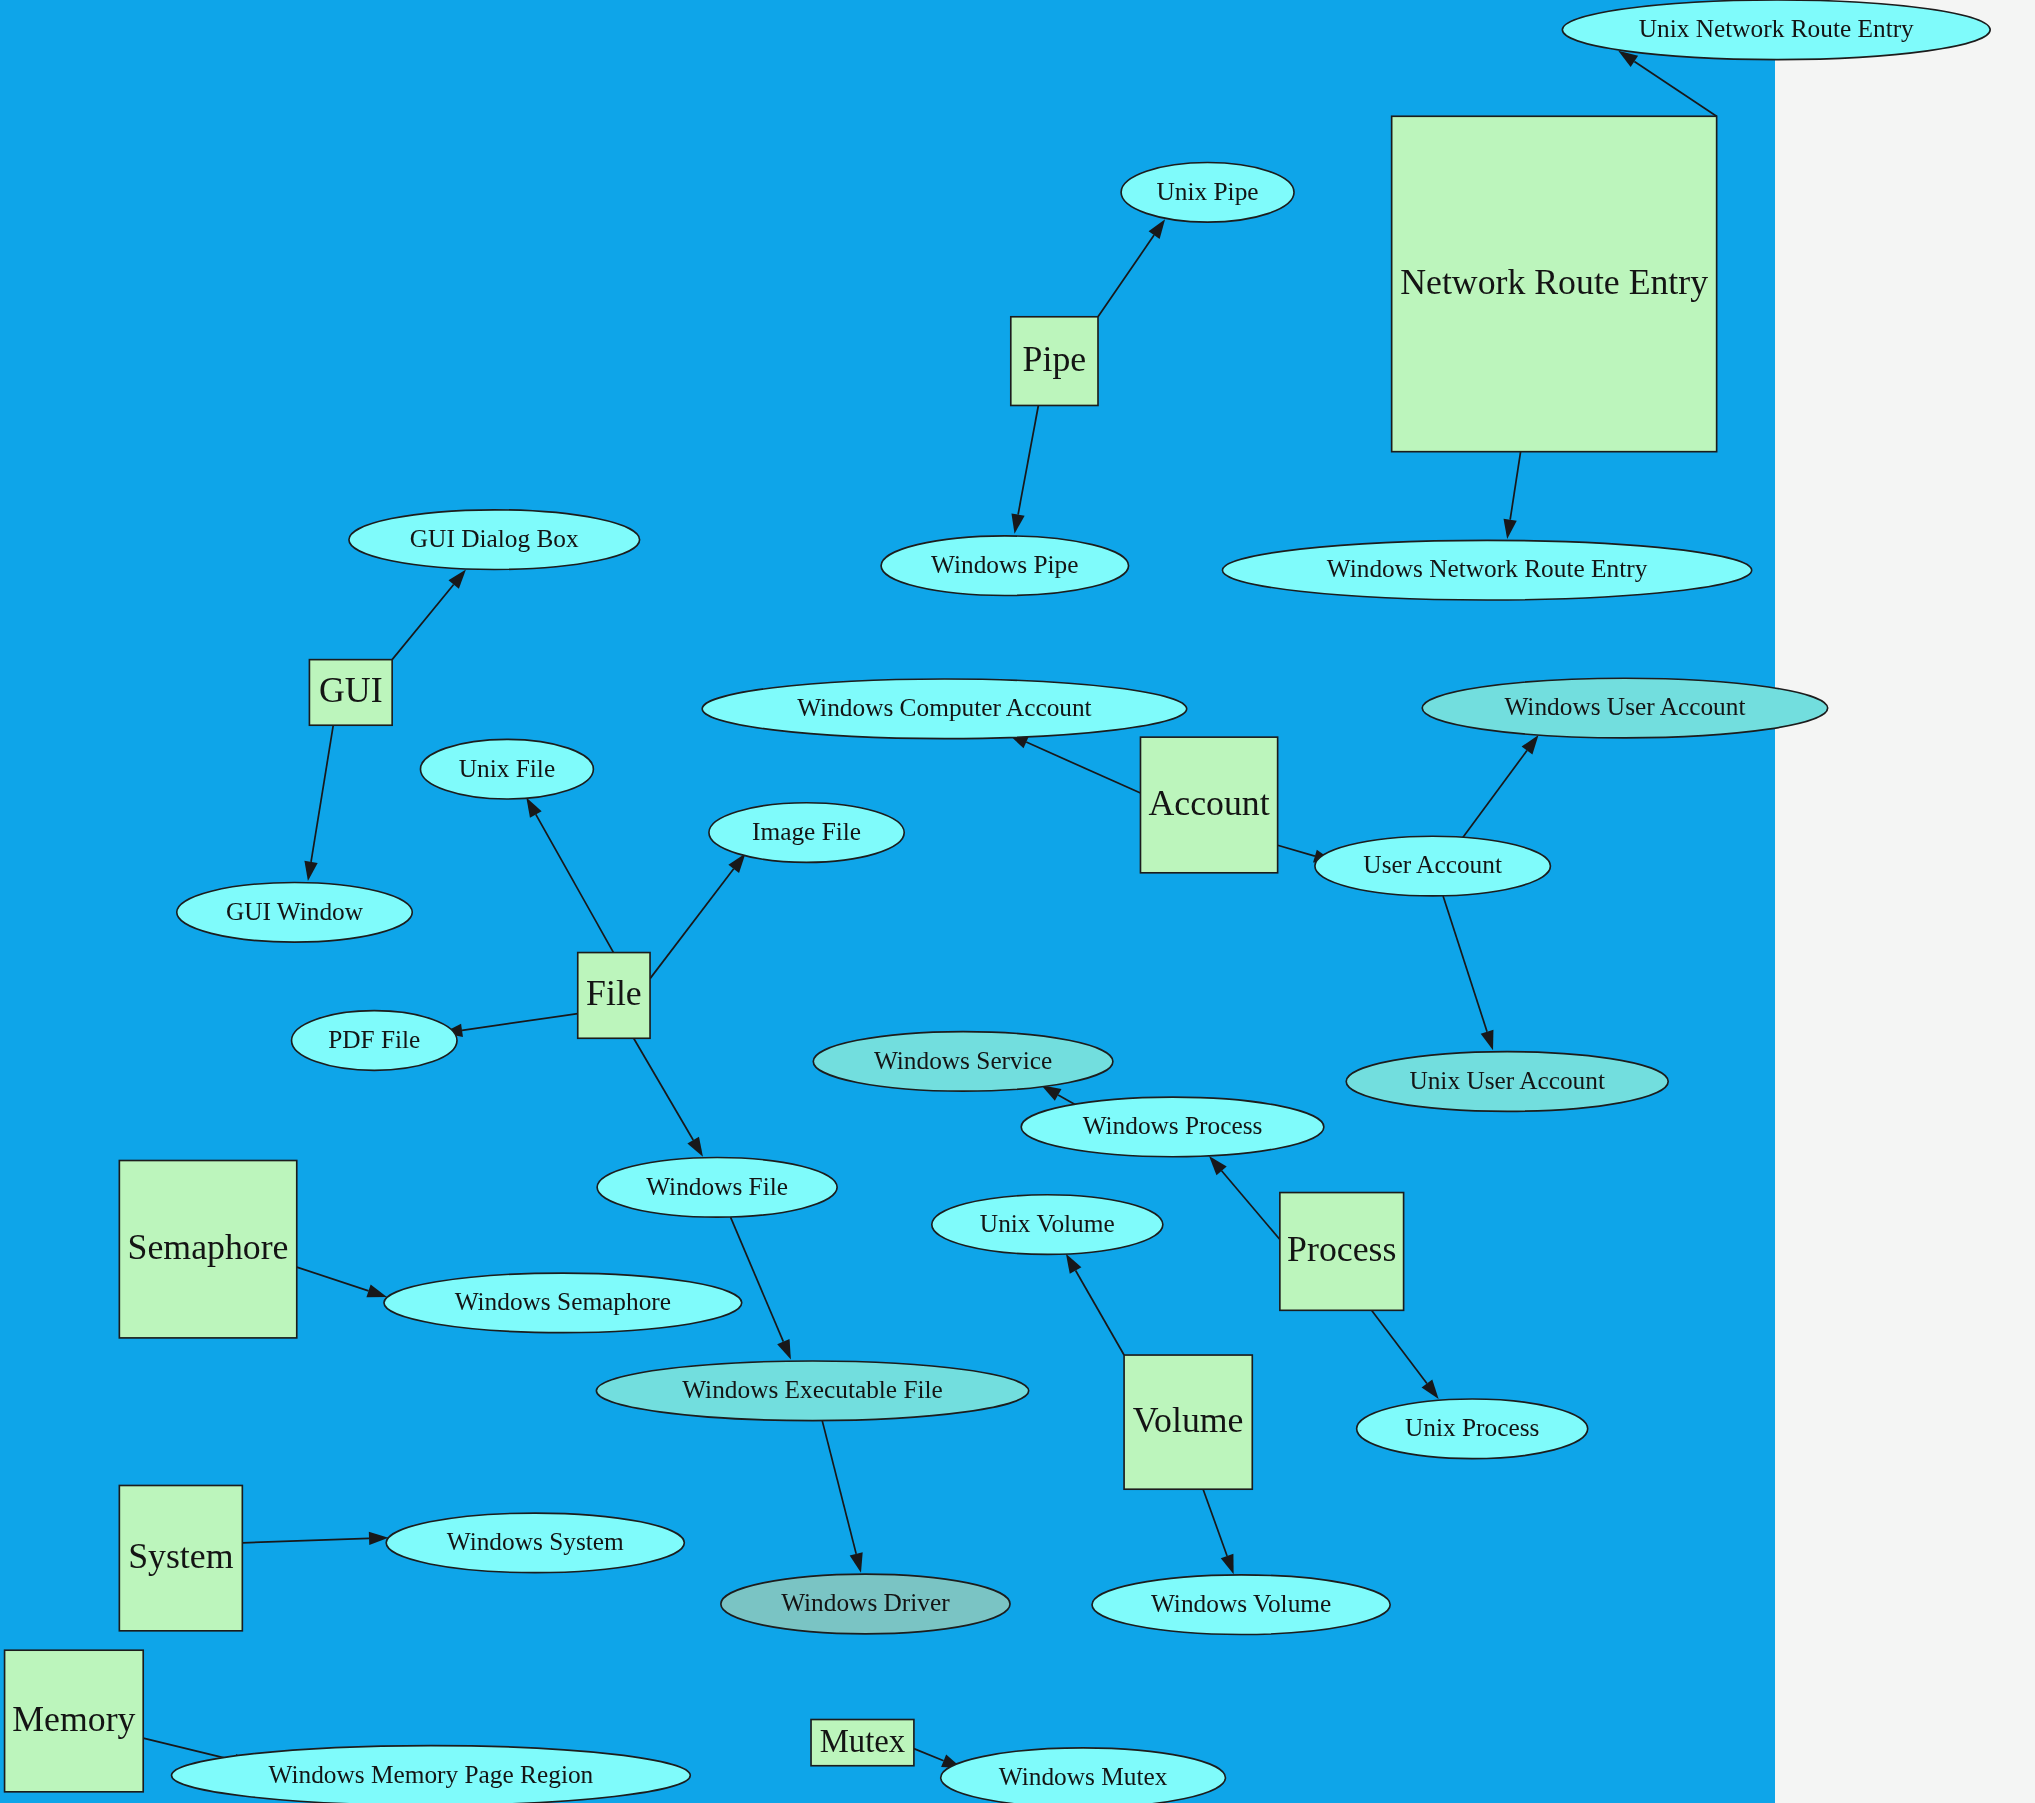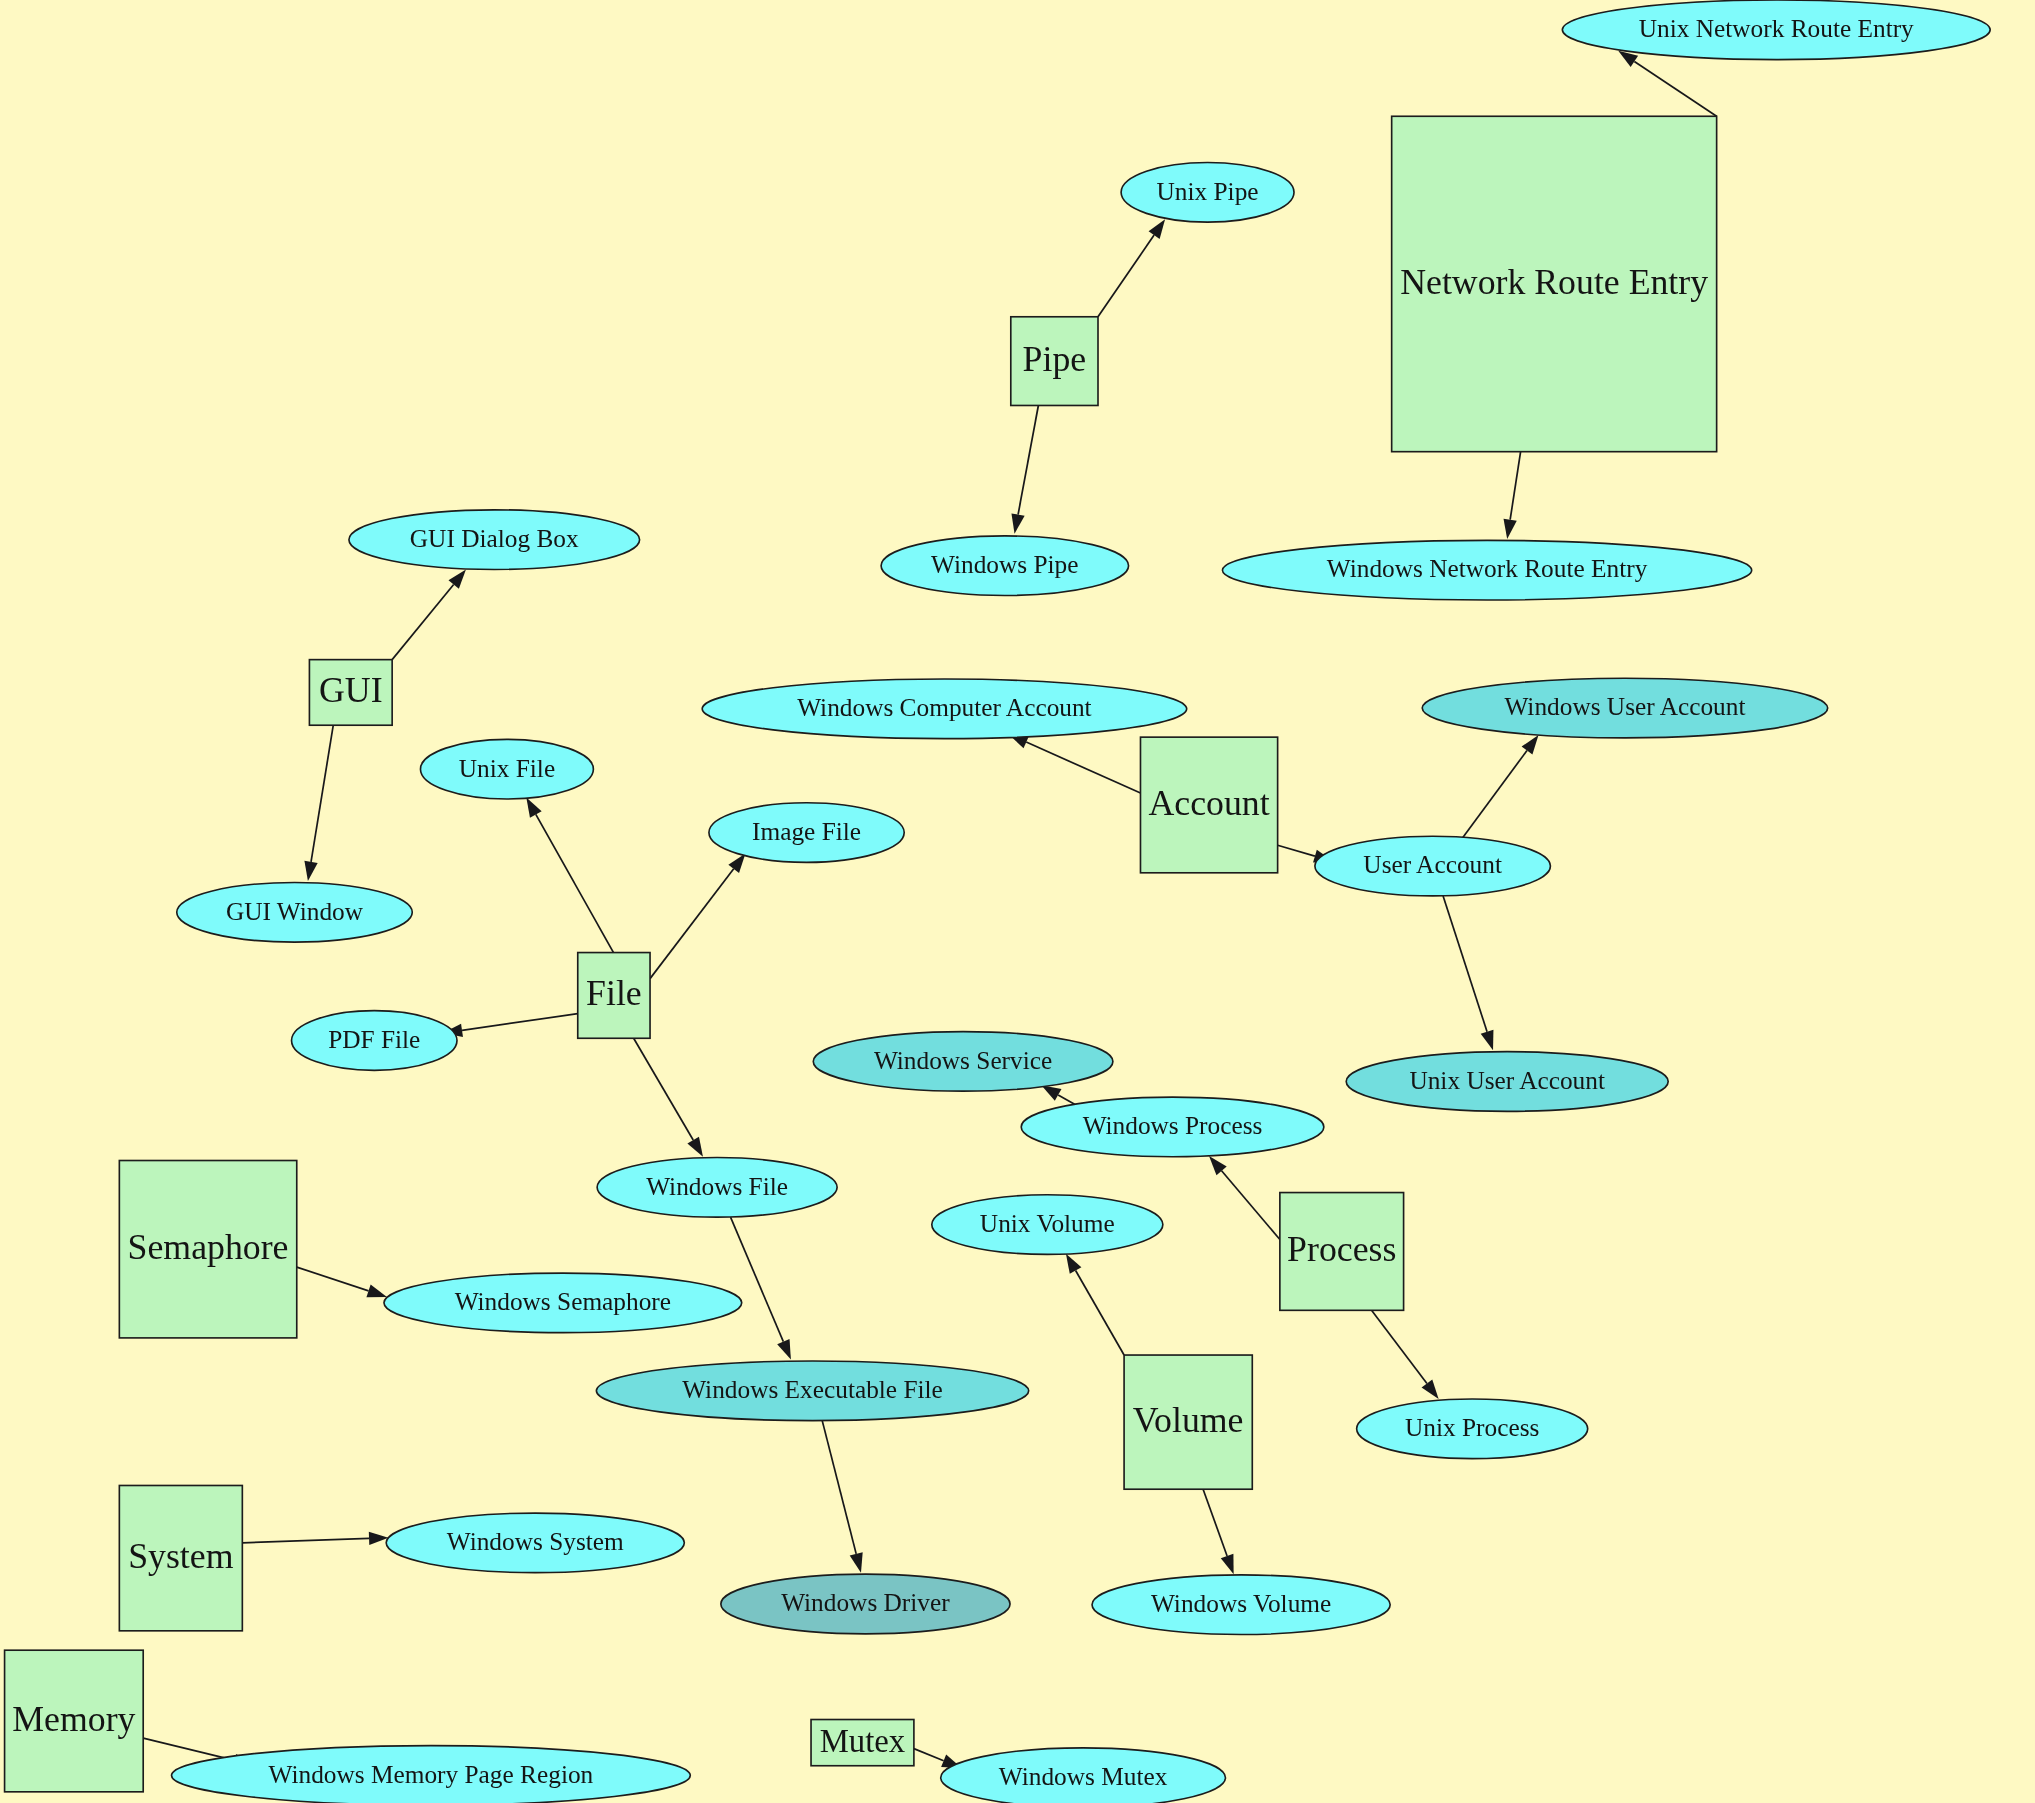--- a/index.html
+++ b/index.html
@@ -2,23 +2,23 @@
 <html style="font-size:12px"><head>
 <meta charset="utf-8">
 <style>
   html, body {
     margin: 0;
     padding: 0;
     background: #f4f5f4;
   }
   #graph-root {
     position: relative;
-    width: 2035px;
+    width: 1775px;
     height: 1803px;
-    background: #fef9c3;
+    background: #0ea5e9;
     font-family: "Liberation Serif", "DejaVu Serif", serif;
   }
   svg#graph-canvas {
     position: absolute;
     top: 0; left: 0;
     width: 2035px;
     height: 1803px;
     display: block;
   }
   .node-shape {

